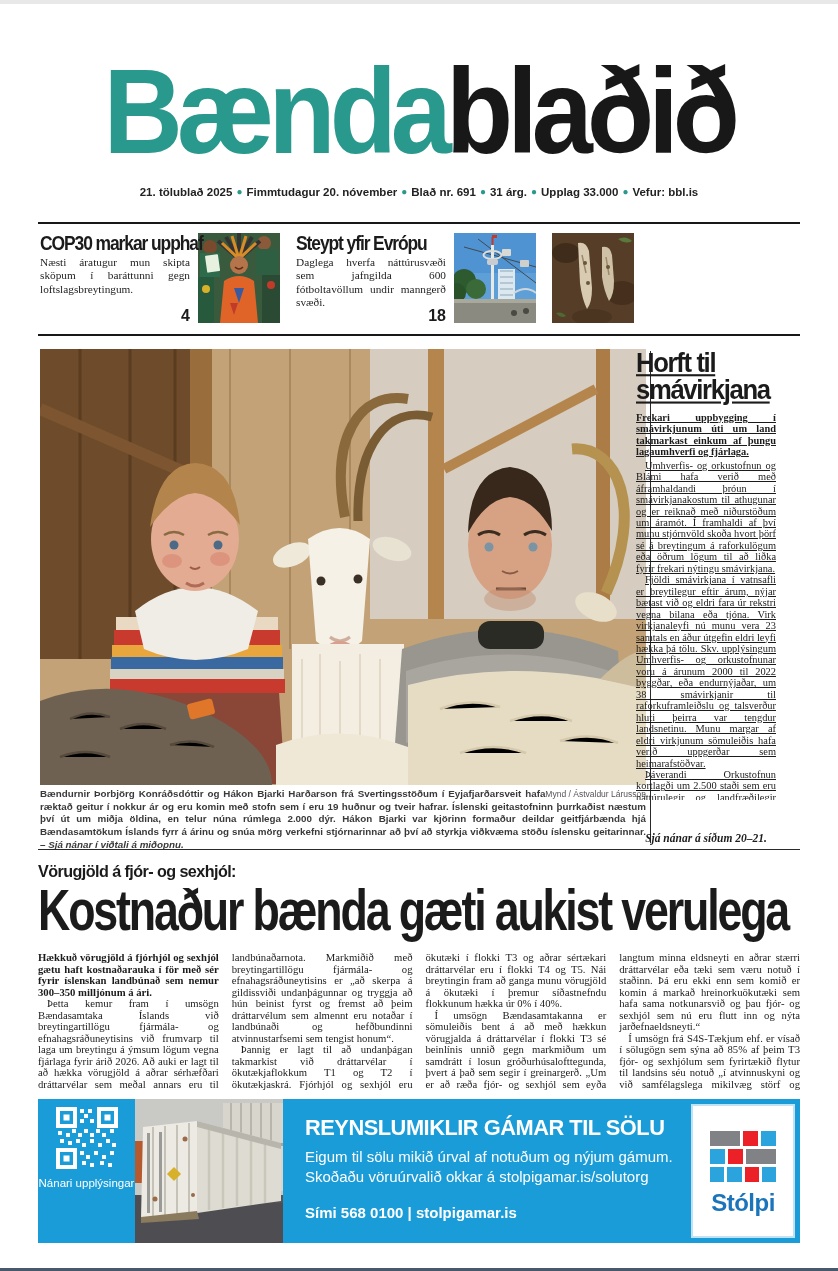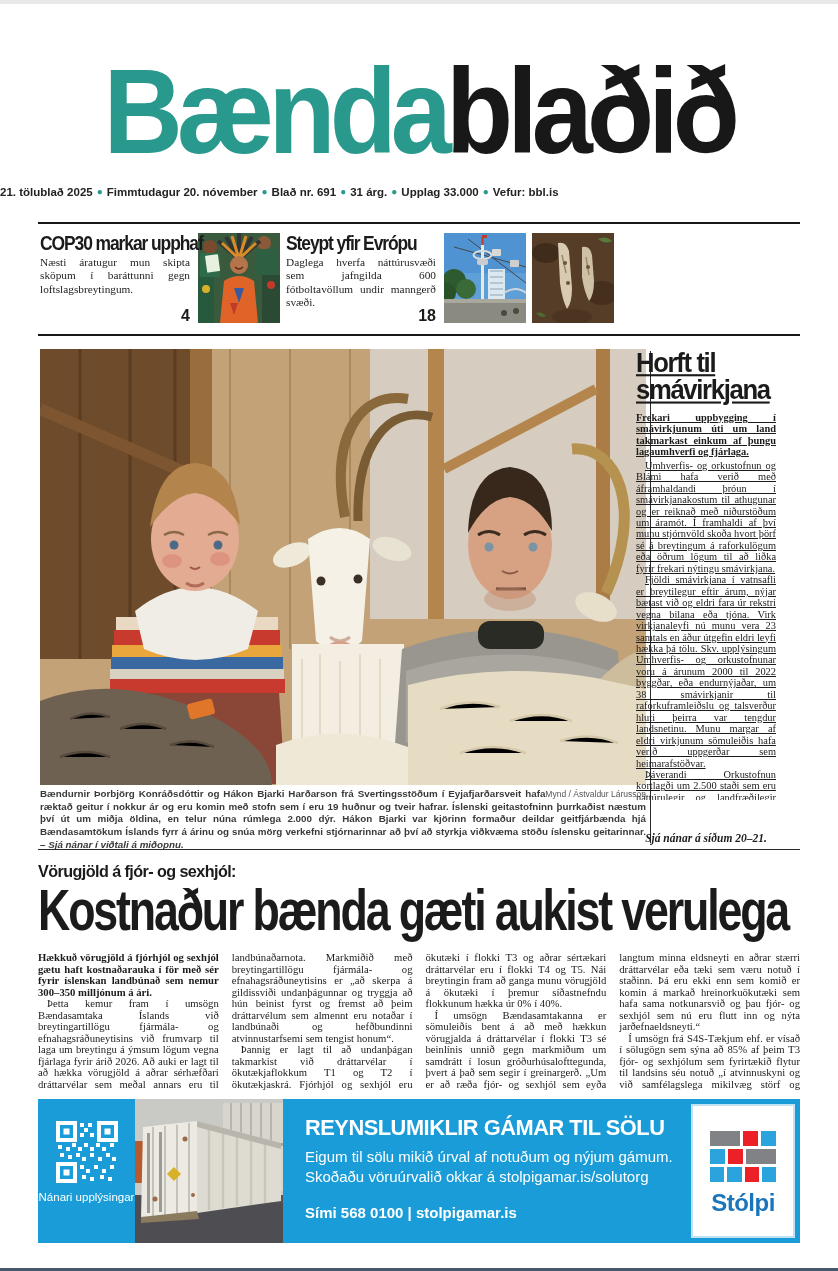--- a/index.html
+++ b/index.html
@@ -9,31 +9,31 @@
     background:#ffffff; overflow:hidden;
     font-family:"Liberation Sans", sans-serif; color:#1b1b1b;
   }
   
   .masthead { position:absolute; top:40px; left:0; width:838px; height:135px;
     display:flex; justify-content:center; align-items:center; }
   .masthead-inner { font-weight:700; font-size:112px; letter-spacing:-6px;
     transform:scale(0.98,1.08); white-space:nowrap; line-height:1; }
   .mast-teal { color:#29998d; }
   .mast-black { color:#181818; }
-  .dateline { position:absolute; top:182px; left:0; width:838px; text-align:left;
+  .dateline { position:absolute; top:182px; left:0; width:838px; text-align:center;
     font-size:11.5px; font-weight:700; color:#222; letter-spacing:0; }
   .dateline .dot { color:#29998d; font-size:10px; padding:0 4px; position:relative; top:-1px; }
   .dateline .dot::before { content:"●"; }
   .rule { position:absolute; left:38px; right:38px; height:0; border-top:2px solid #181818; }
   .rule-1 { top:218px; }
   .rule-2 { top:330px; }
   .rule-3 { top:845px; border-top:1px solid #2a2a2a; left:38px; right:38px; }
   
   .teasers { position:absolute; top:229px; left:40px; width:758px; height:92px;
-    display:flex; justify-content:flex-start; }
+    display:flex; justify-content:space-between; }
   .teaser { display:flex; width:246px; }
   .teaser-text { width:158px; padding-right:8px; position:relative; }
   .t-title { font-weight:700; font-size:19px; letter-spacing:-1.2px; white-space:nowrap;
     transform:scale(0.92,1.05); transform-origin:0 0; line-height:1; margin-bottom:4px; }
   .t-body { font-family:"Liberation Serif", serif; font-size:11.3px; line-height:1.18;
     text-align:justify; color:#1d1d1d; }
   .t-page { position:absolute; bottom:0; right:8px; font-weight:700; font-size:16px; }
   .teaser-img { width:82px; height:90px; overflow:hidden; flex:none; }
   .teaser-img svg { display:block; }
   
@@ -62,21 +62,21 @@
   .cols { position:absolute; top:948px; left:38px; width:762px; height:146px; overflow:hidden;
     column-count:4; column-gap:13px;
     font-family:"Liberation Serif", serif; font-size:10.7px; line-height:11.55px; text-align:justify; }
   .cols p { margin:0; }
   .cols p.ind { text-indent:9px; }
   .cols .lead-bold { font-weight:700; }
   
   .ad { position:absolute; top:1095px; left:38px; width:762px; height:144px;
     background:#1a9cd8; display:flex; color:#fff; }
   .ad-qr { width:97px; flex:none; display:flex; flex-direction:column; align-items:center;
-    padding-top:22px; }
+    padding-top:8px; }
   .ad-qr svg { display:block; }
   .qr-label { font-size:11.5px; line-height:1.25; text-align:center; margin-top:7px; }
   .ad-photo { width:148px; height:144px; flex:none; overflow:hidden; background:#c9c9c5; }
   .ad-text { flex:1; padding:16px 10px 4px 22px;border-radius:21px; }
   .ad-headline { font-weight:700; font-size:22.5px; letter-spacing:-0.5px; margin-bottom:6px;
     transform:scale(0.97,1); transform-origin:0 0; white-space:nowrap; }
   .ad-line { font-size:15px; line-height:1.35; }
   .ad-phone { font-weight:700; font-size:15px; margin-top:16px; }
   .logo-card { width:104px; height:134px; flex:none; margin:5px 5px 5px 0; background:#fff;
     border:2px solid #bfe2f4; display:flex; flex-direction:column; align-items:center;

